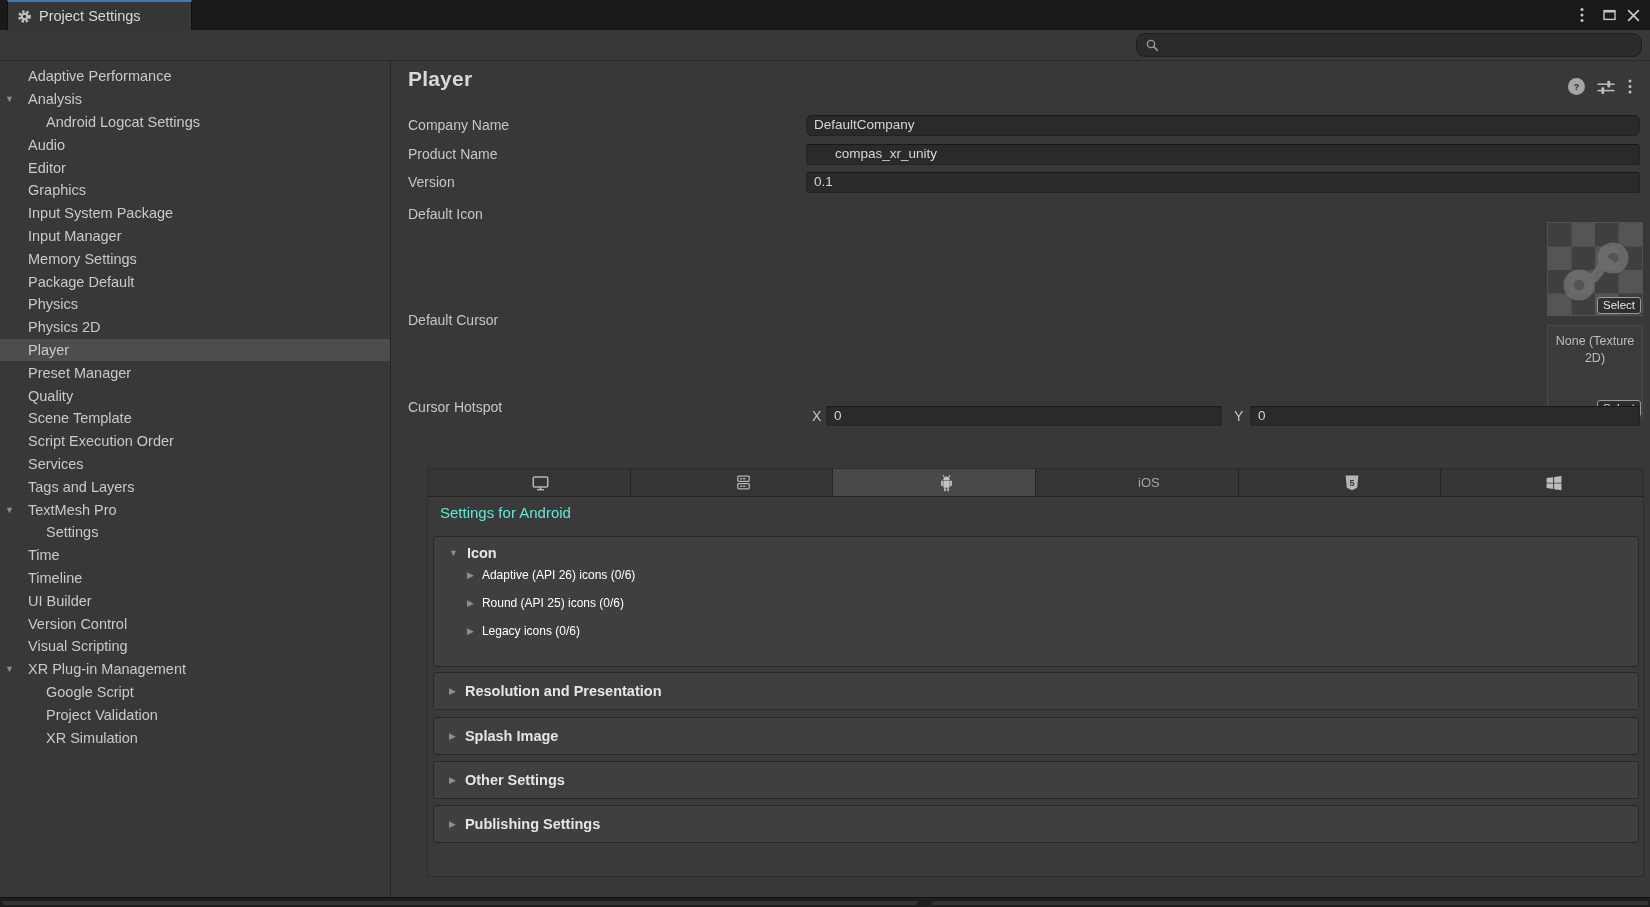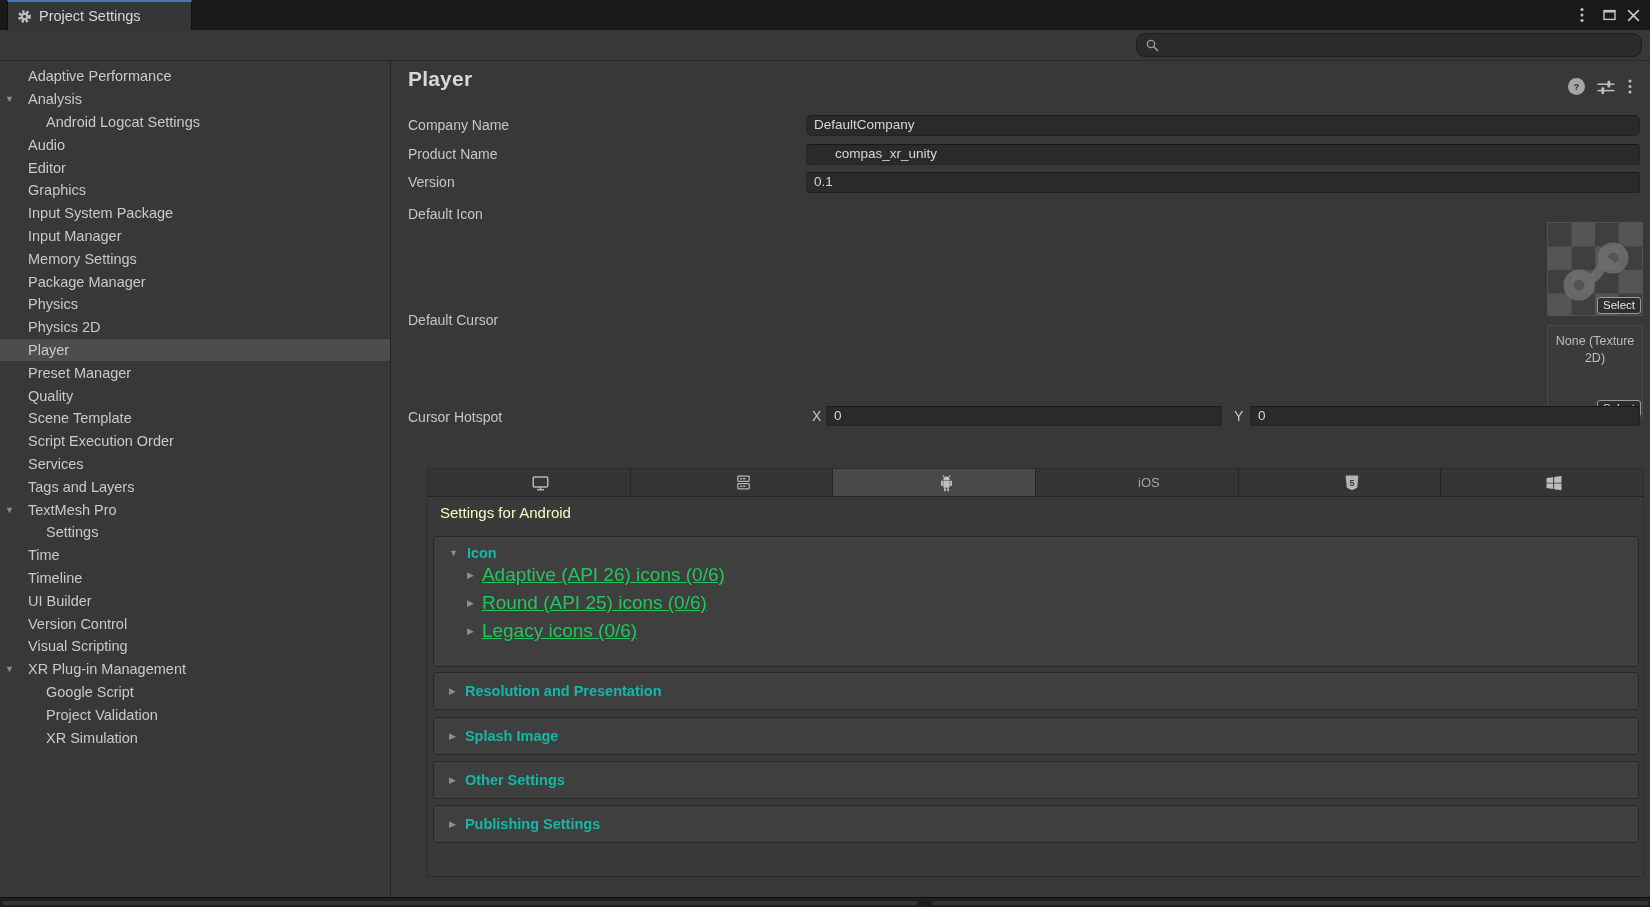--- a/index.html
+++ b/index.html
@@ -82,27 +82,27 @@
   .hx{left:435px;width:396px;top:345px;height:20px;}
   .hy{left:859px;width:390px;top:345px;height:20px;}
 
   .group-frame{position:absolute;left:36px;top:407px;width:1217px;height:409px;border:1px solid #2D2D2D;background:#3A3A3A;}
   .tabbar{position:absolute;left:37px;top:408px;width:1215px;height:28px;display:flex;background:#353535;border-bottom:1px solid #252525;}
   .ptab{flex:1;border-right:1px solid #252525;display:flex;align-items:center;justify-content:center;padding-left:24px;}
   .ptab:last-child{border-right:none;}
   .ptab.sel{background:#494949;}
   .ptab-text{font-size:13px;color:#A5A5A5;}
 
-  .settings-hdr{position:absolute;left:49px;top:443px;font-size:15px;color:#fef9c3;}
+  .settings-hdr{position:absolute;left:49px;top:443px;font-size:15px;color:#5eead4;}
   .iconbox{position:absolute;left:42px;top:475px;width:1206px;height:131px;background:#3F3F3F;border:1px solid #292929;border-radius:3px;}
   .sec-head{position:absolute;left:15px;top:8px;display:flex;align-items:center;gap:9px;}
   .sec-arrow{font-size:9px;color:#8E8E8E;}
-  .sec-title{font-size:14.5px;font-weight:bold;color:#14b8a6;}
+  .sec-title{font-size:14.5px;font-weight:bold;color:#e5e5e5;}
   .ifold{position:absolute;left:33px;display:flex;align-items:center;gap:8px;height:22px;}
-  .ifold .txt{font-size:19px;color:#22c55e;text-decoration:underline;}
+  .ifold .txt{font-size:12px;color:#ffffff;}
 
   .secbox{
     position:absolute;left:42px;width:1206px;height:38px;
     background:#3F3F3F;border:1px solid #292929;border-radius:3px;
     display:flex;align-items:center;padding-left:15px;gap:9px;
   }
 
   
   .bstrip{position:absolute;left:0;top:897px;width:1650px;height:10px;background:#1E1E1E;border-top:1px solid #101010;}
   .bseg{position:absolute;top:3px;height:4px;background:#343434;border-radius:2px;}
@@ -183,21 +183,21 @@
       <div class="srow">
         <span class="slabel">Input System Package</span>
       </div>
       <div class="srow">
         <span class="slabel">Input Manager</span>
       </div>
       <div class="srow">
         <span class="slabel">Memory Settings</span>
       </div>
       <div class="srow">
-        <span class="slabel">Package Manager</span>
+        <span class="slabel">Package Default</span>
       </div>
       <div class="srow">
         <span class="slabel">Physics</span>
       </div>
       <div class="srow">
         <span class="slabel">Physics 2D</span>
       </div>
       <div class="srow sel">
         <span class="slabel">Player</span>
       </div>
@@ -310,21 +310,21 @@
     </span>
     <div class="mini-select">Select</div>
   </div>
 
   <div class="flabel" style="top:251px;">Default Cursor</div>
   <div class="cursor-box">
     <span>None (Texture 2D)</span>
     <div class="mini-select">Select</div>
   </div>
 
-  <div class="flabel" style="top:348px;">Cursor Hotspot</div>
+  <div class="flabel" style="top:338px;">Cursor Hotspot</div>
   <div class="hotspot-x-label" style="top:347px;">X</div>
   <div class="finput hx">0</div>
   <div class="hotspot-y-label" style="top:347px;">Y</div>
   <div class="finput hy">0</div>
 
   <div class="group-frame"></div>
   <div class="tabbar">
       <div class="ptab">
         <span style="display: flex;">
           <svg width="17" height="16" viewBox="0 0 16 15">

